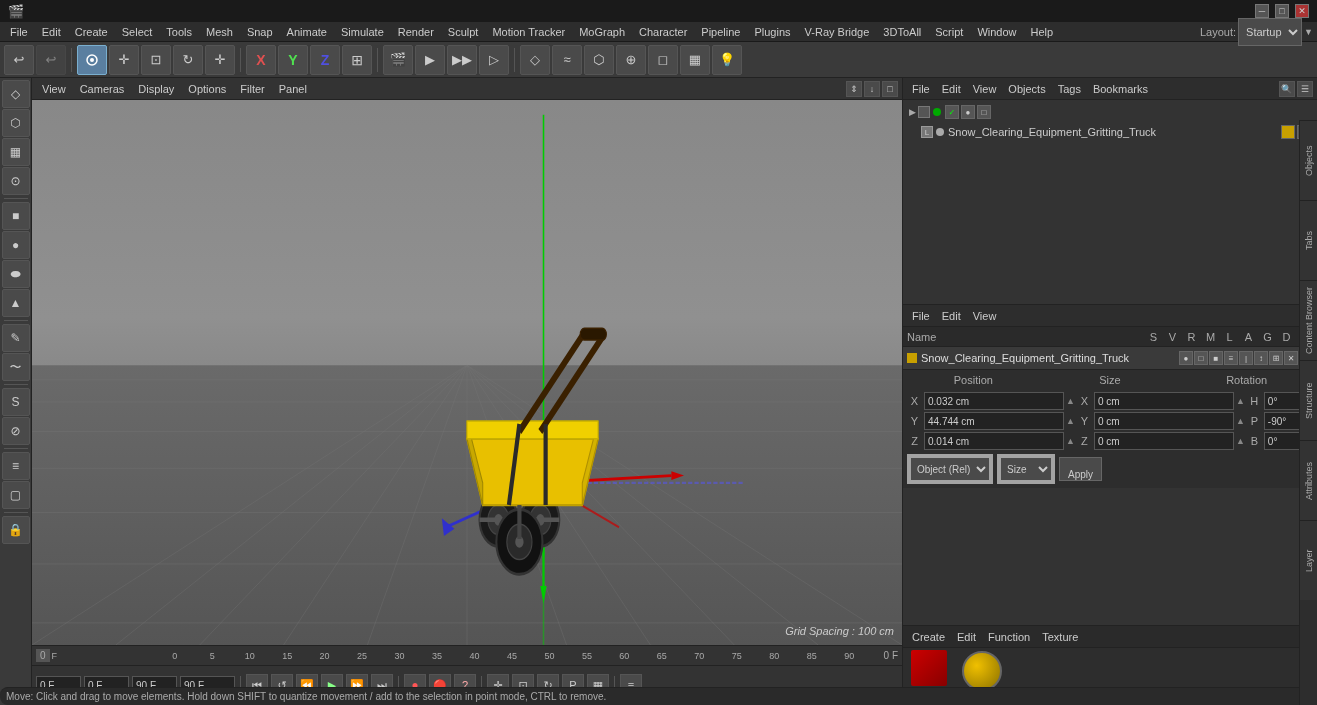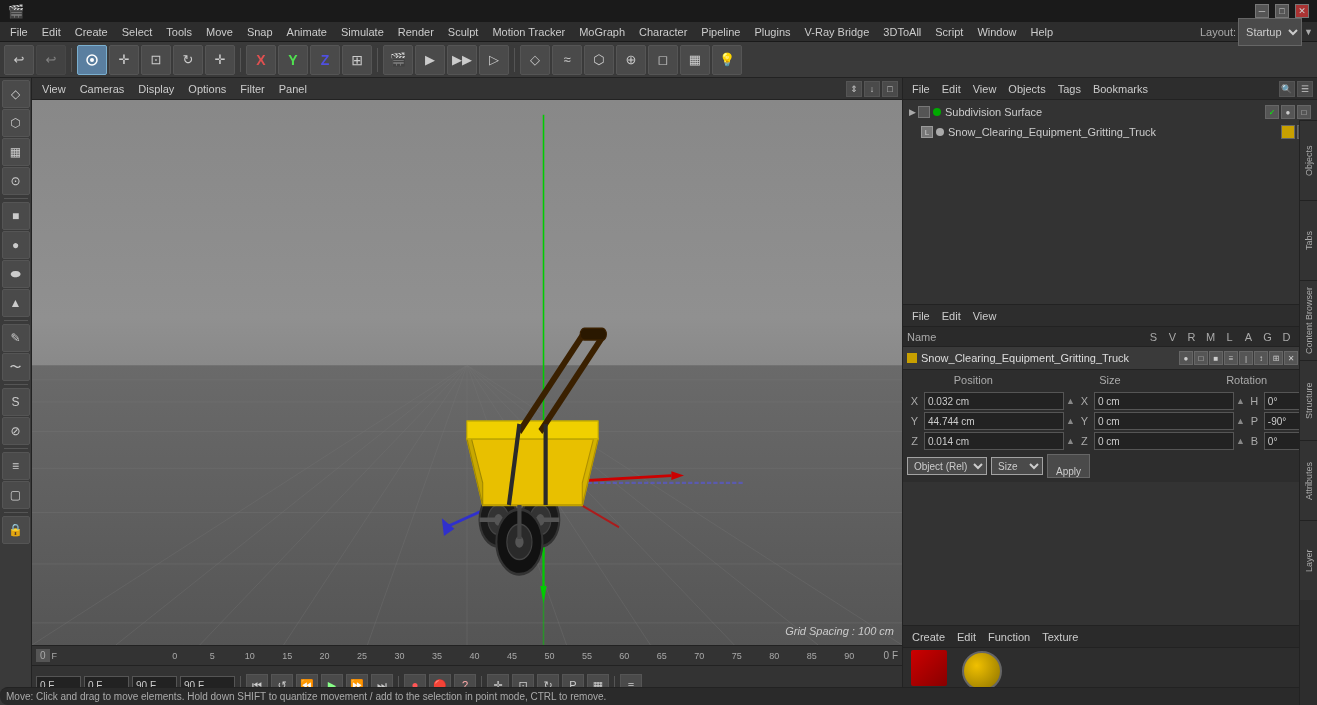--- a/index.html
+++ b/index.html
@@ -431,24 +431,24 @@
     }
 
     .coord-actions {
       display: flex;
       align-items: center;
       gap: 4px;
       margin-top: 4px;
     }
     .coord-dropdown {
       background: #4a4a4a;
-      border: 1px solid #a3a3a3;
+      border: 4px solid #a3a3a3;
       color: #ccc;
       font-size: 10px;
-      height: 18px;
+      height: 30px;
       padding: 0 2px;
     }
     .apply-btn {
       background: #4a4a4a;
       border: 1px solid #666;
       color: #ccc;
       font-size: 10px;
       height: 16px;
       padding: 11px 8px;
       cursor: pointer;
@@ -472,21 +472,21 @@
     <div class="win-btn" style="background:#aa3333;">✕</div>
   </div>
 </div>
 
 <div id="menubar">
   <span class="menu-item">File</span>
   <span class="menu-item">Edit</span>
   <span class="menu-item">Create</span>
   <span class="menu-item">Select</span>
   <span class="menu-item">Tools</span>
-  <span class="menu-item">Move</span>
+  <span class="menu-item">Mesh</span>
   <span class="menu-item">Snap</span>
   <span class="menu-item">Animate</span>
   <span class="menu-item">Simulate</span>
   <span class="menu-item">Render</span>
   <span class="menu-item">Sculpt</span>
   <span class="menu-item">Motion Tracker</span>
   <span class="menu-item">MoGraph</span>
   <span class="menu-item">Character</span>
   <span class="menu-item">Pipeline</span>
   <span class="menu-item">Plugins</span>
@@ -752,21 +752,20 @@
           <div class="om-icon">🔍</div>
           <div class="om-icon">☰</div>
         </div>
       </div>
       <div id="om-content">
 
         <div class="om-item">
           <span style="font-size:9px;color:#aaa;margin-right:2px;">▶</span>
           <span style="width:12px;height:12px;background:#555;border:1px solid #777;margin-right:3px;display:inline-block;"></span>
           <div class="dot" style="background:#00aa00;"></div>
-          <span class="label">Subdivision Surface</span>
           <div class="icons">
             <div class="om-item-icon" style="color:#0f0;">✓</div>
             <div class="om-item-icon">●</div>
             <div class="om-item-icon">□</div>
           </div>
         </div>
 
         <div class="om-item om-indent">
           <span style="width:12px;height:12px;background:#777;border:1px solid #999;margin-right:3px;display:inline-block;font-size:8px;text-align:center;line-height:12px;color:#ccc;">L</span>
           <div class="dot" style="background:#aaaaaa;"></div>

